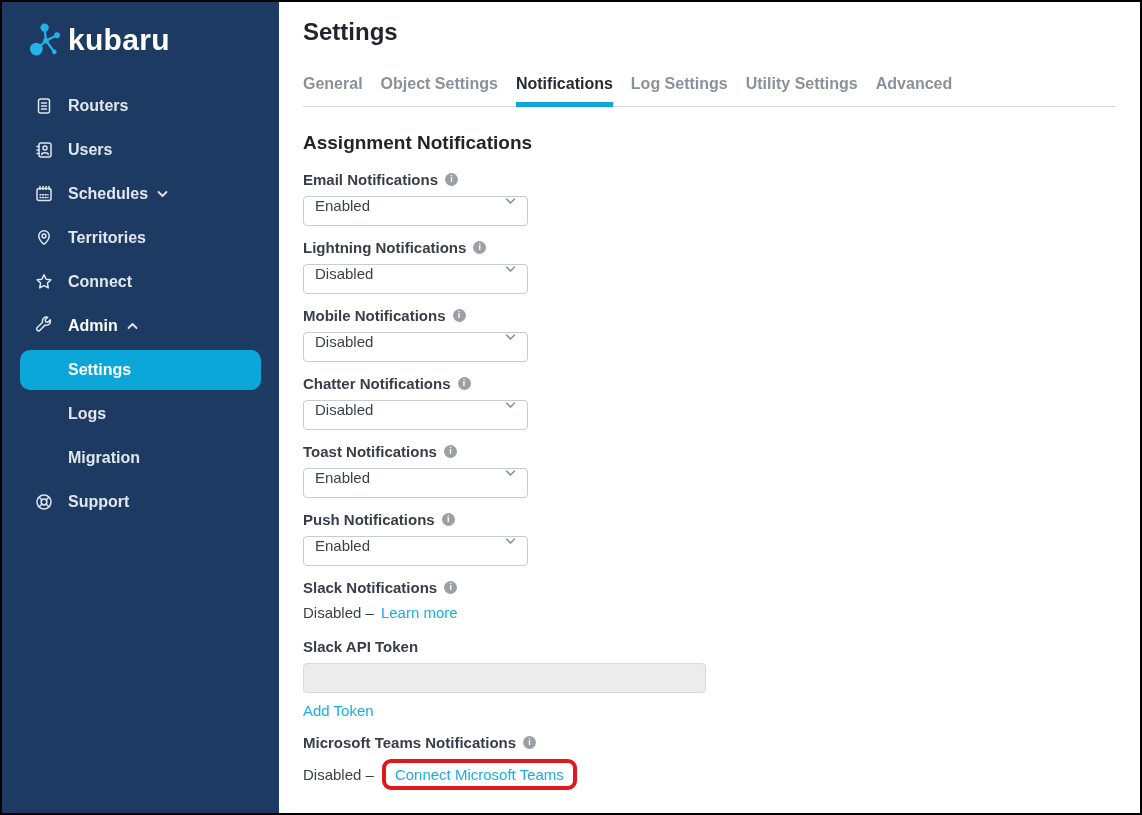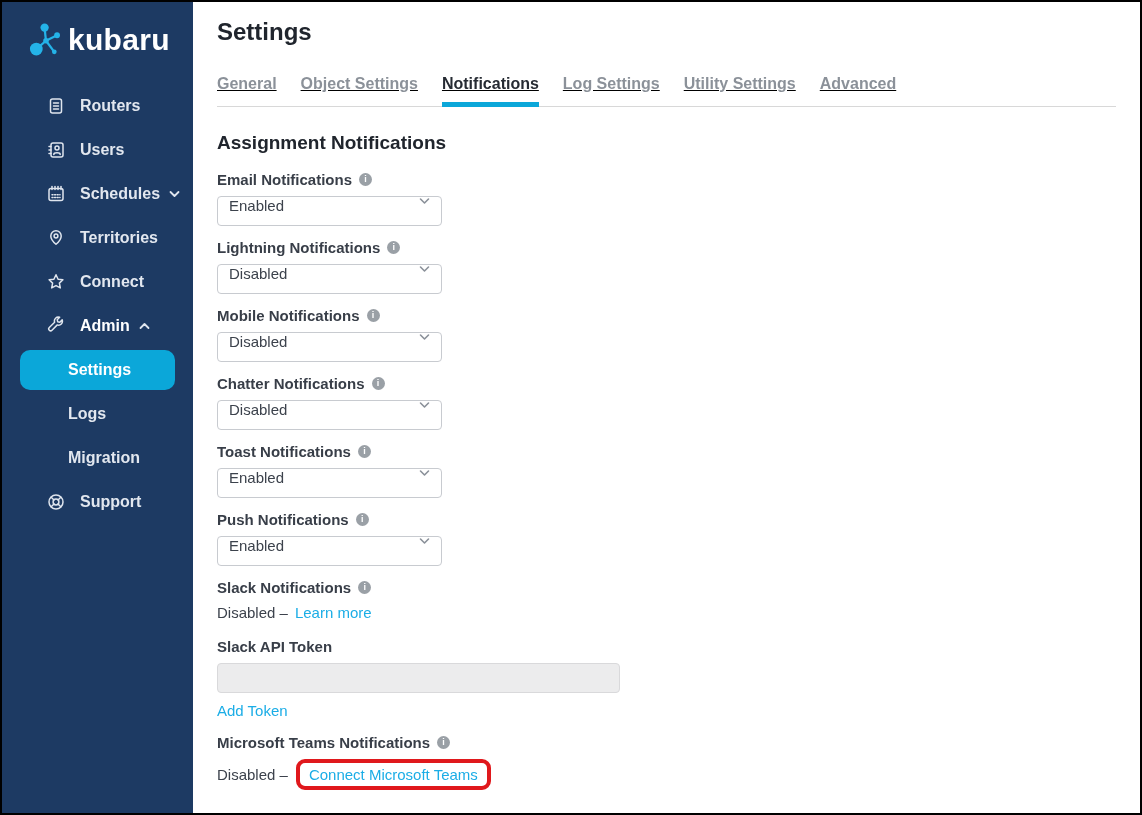--- a/index.html
+++ b/index.html
@@ -8,53 +8,53 @@
     width:1142px; height:815px;
     border:2px solid #000;
     background:#fff;
     display:flex;
     font-family:"Liberation Sans", sans-serif;
     overflow:hidden;
   }
 
   
   .sidebar {
-    width:191px; flex-shrink:0;
+    width:277px; flex-shrink:0;
     background:#1d3a63;
     padding-top:14px;
     color:#e2e7ef;
   }
   .logo { display:flex; align-items:center; margin:4px 0 24px 26px; }
   .logo-mark { width:36px; height:40px; }
   .logo-text { color:#fff; font-size:30px; font-weight:800; letter-spacing:.3px; margin-left:4px; }
 
   .nav-item {
     height:44px; display:flex; align-items:center;
-    padding-left:44px; font-size:16px; font-weight:600;
+    padding-left:32px; font-size:16px; font-weight:600;
     color:#e2e7ef; cursor:pointer;
   }
   .nav-icon { width:20px; height:20px; margin-right:14px; display:flex; flex-shrink:0; }
   .nav-icon svg { width:20px; height:20px; stroke:#dfe5ee; fill:none; stroke-width:1.5; stroke-linecap:round; stroke-linejoin:round; }
   .chev { margin-left:9px; display:flex; }
   .chev svg { width:11px; height:8px; stroke:#dfe5ee; fill:none; stroke-width:1.8; stroke-linecap:round; stroke-linejoin:round; }
   .nav-item.bold { font-weight:700; color:#fff; }
 
   .active-pill {
     margin:2px 18px; height:40px; border-radius:10px;
     background:#0ba7d9; display:flex; align-items:center;
     padding-left:48px; color:#fff; font-weight:700; font-size:16px;
     cursor:pointer;
   }
   .sub-item { padding-left:66px; }
 
   
   .main { flex:1; padding:0 24px; min-width:0; }
   .page-title { font-size:24px; font-weight:800; color:#20252d; margin:16px 0 0; }
 
-  .tabs { display:flex; gap:24px; margin-top:29px; border-bottom:1px solid #d8d8d8;text-decoration:underline; }
+  .tabs { display:flex; gap:18px; margin-top:29px; border-bottom:1px solid #d8d8d8; }
   .tab { font-size:16px; font-weight:700; color:#8b9199; padding-bottom:13px; cursor:pointer; position:relative; white-space:nowrap; }
   .tab.active { color:#262b33; }
   .tab.active::after { content:""; position:absolute; left:0; right:0; bottom:-1px; height:5px; background:#0ba7d9; }
 
   .section-title { font-size:19px; font-weight:800; color:#20252d; margin:25px 0 17px; }
 
   .field { margin-bottom:13px; }
   .field-label { font-size:15px; font-weight:700; color:#383e48; display:flex; align-items:center; margin-bottom:8px; }
   .info-icon {
     width:13px; height:13px; border-radius:50%; background:#9aa0a6;

